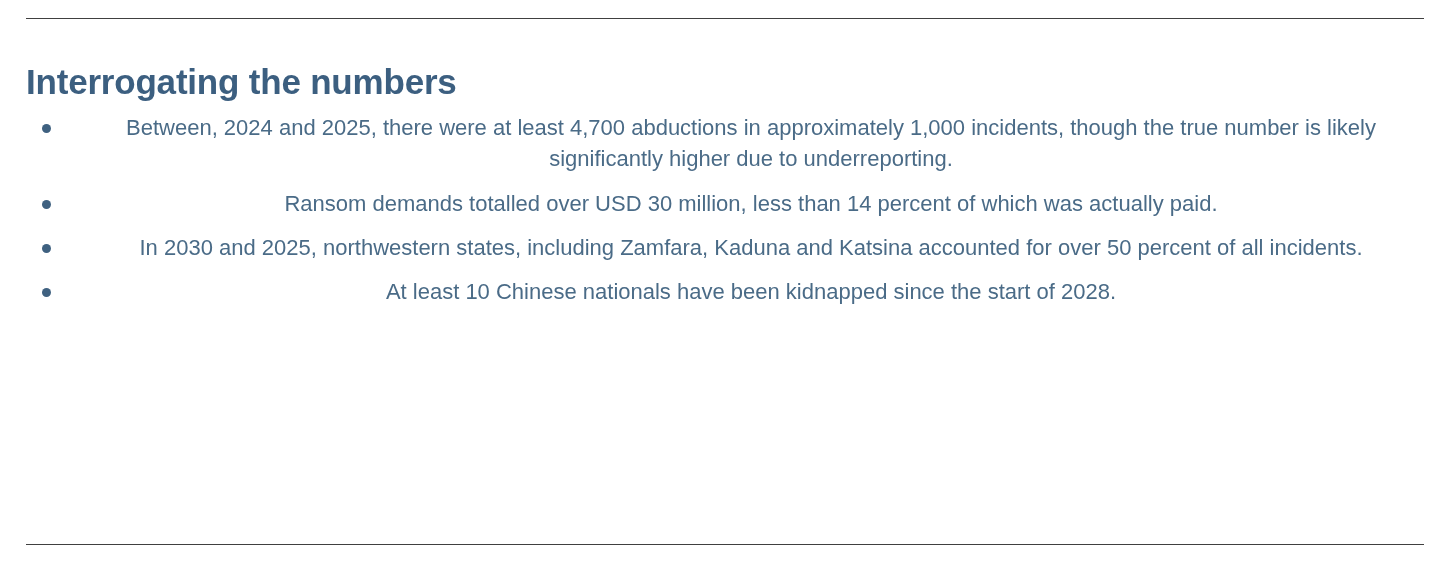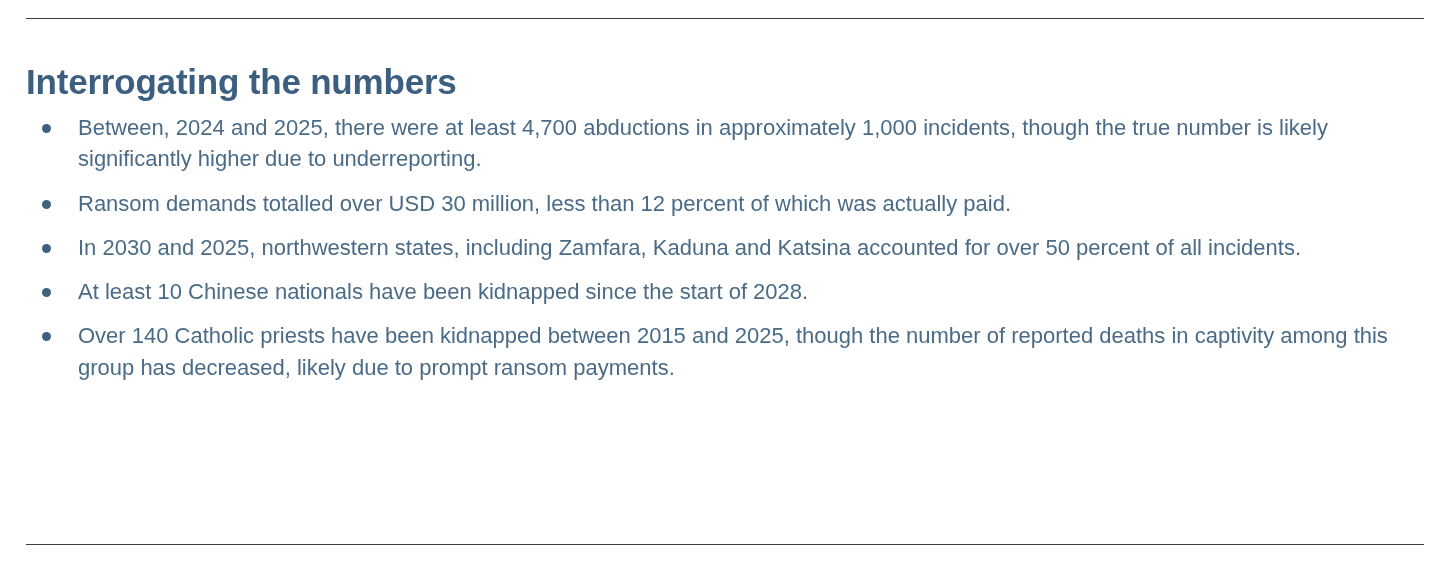--- a/index.html
+++ b/index.html
@@ -43,20 +43,21 @@
     font-weight: 600;
     line-height: 1.15;
     color: #3c5f80;
     letter-spacing: -0.2px;
   }
 
   ul.bullets {
     list-style: none;
     margin: 0;
     padding: 0;
+    text-align: center;
   }
   ul.bullets > li {
     position: relative;
     padding-left: 52px;
     margin: 0 0 13px 0;
     font-size: 22px;
     line-height: 1.42;
     color: #4a6b87;
   }
   ul.bullets > li:last-child {
@@ -86,33 +87,29 @@
 
     <h1 class="section-title">Interrogating the numbers</h1>
 
     <ul class="bullets">
       <li>
         <span class="dot"></span>
         <span class="bullet-text">Between, 2024 and 2025, there were at least 4,700 abductions in approximately 1,000 incidents, though the true number is likely significantly higher due to underreporting.</span>
       </li>
       <li>
         <span class="dot"></span>
-        <span class="bullet-text">Ransom demands totalled over USD 30 million, less than 12 percent of which was actually paid.</span>
+        <span class="bullet-text">Ransom demands totalled over USD 30 million, less than 14 percent of which was actually paid.</span>
       </li>
       <li>
         <span class="dot"></span>
         <span class="bullet-text">In 2030 and 2025, northwestern states, including Zamfara, Kaduna and Katsina accounted for over 50 percent of all incidents.</span>
       </li>
       <li>
         <span class="dot"></span>
         <span class="bullet-text">At least 10 Chinese nationals have been kidnapped since the start of 2028.</span>
-      </li>
-      <li>
-        <span class="dot"></span>
-        <span class="bullet-text">Over 140 Catholic priests have been kidnapped between 2015 and 2025, though the number of reported deaths in captivity among this group has decreased, likely due to prompt ransom payments.</span>
       </li>
     </ul>
 
   </div>
 
   <div class="rule rule-bottom"></div>
 
 </div>
 
 </body></html>

